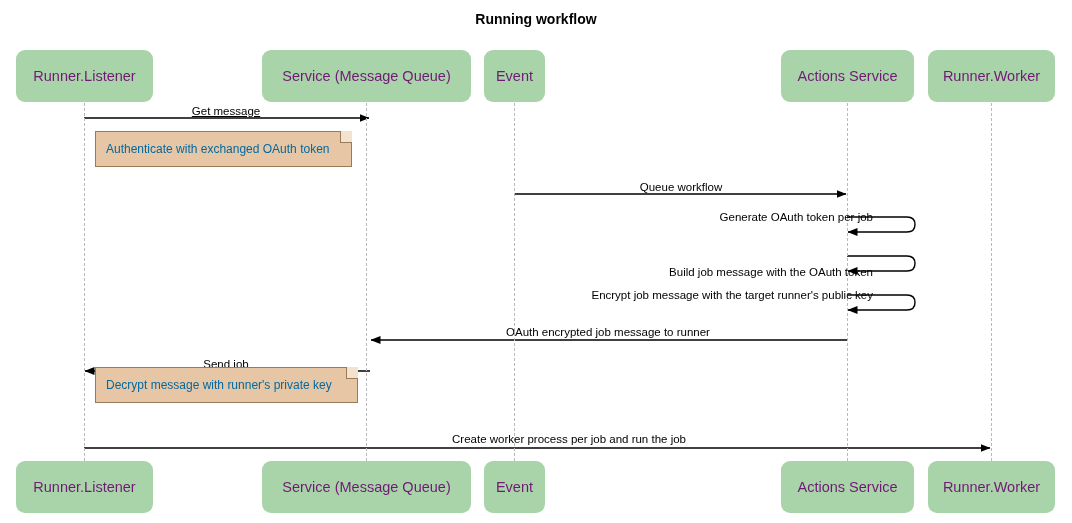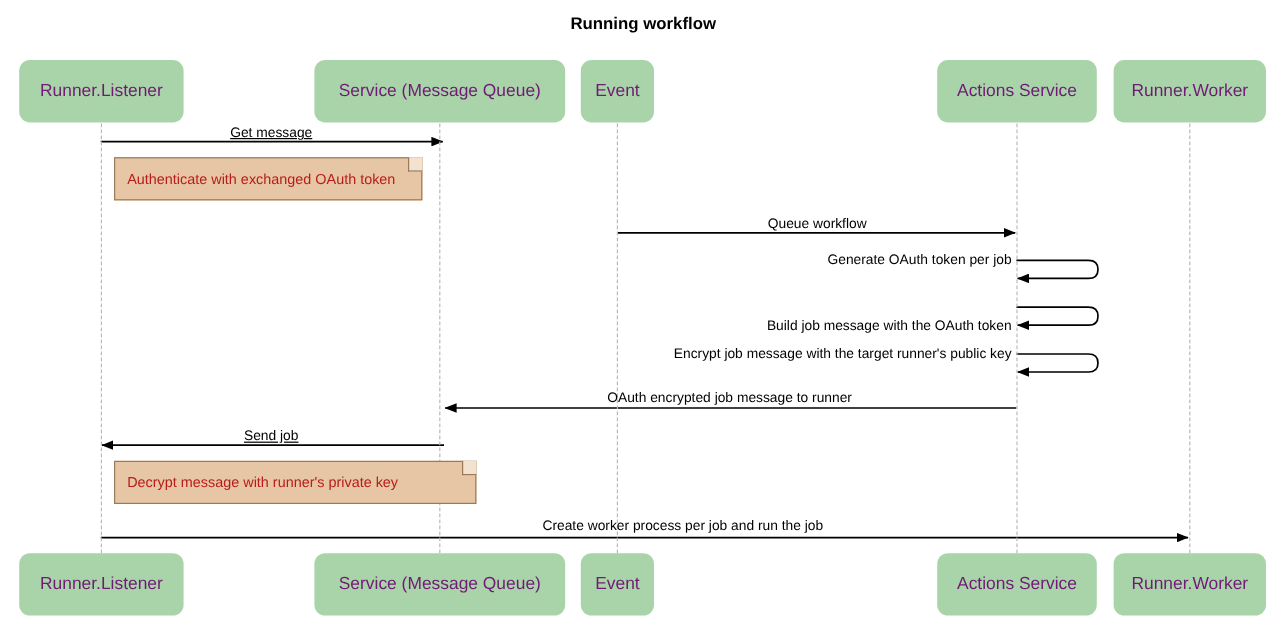--- a/index.html
+++ b/index.html
@@ -20,25 +20,25 @@
     font-size:14.5px;color:#701a75;height:52px;
     white-space:nowrap;
   }
   .lifeline{
     position:absolute;width:0;border-left:1px dashed #b9b9b9;
   }
   .msg-label{
     position:absolute;font-size:11.5px;color:#000;white-space:nowrap;
   }
   .msg-label.center{transform:translateX(-50%);}
-  .msg-label.right{transform:translateX(-100%);}
+  .msg-label.right{transform:translateX(-100%);margin-left:30px;}
   .note{
     position:absolute;box-sizing:border-box;
     background:#e6c6a4;border:1px solid #9a7b57;
-    font-size:12px;color:#b91c1c;
+    font-size:12px;color:#0369a1;
     display:flex;align-items:center;
     padding-left:10px;white-space:nowrap;
     height:36px;
   }
   .note .fold{
     position:absolute;right:-1px;top:-1px;width:11px;height:11px;
     background:#f2e2cf;border-left:1px solid #9a7b57;border-bottom:1px solid #9a7b57;
   }
   svg.arrows{position:absolute;left:0;top:0;width:1072px;height:523px;overflow:visible;}
 </style>
@@ -117,19 +117,19 @@
       <div class="msg-label right" style="left: 843px; top: 289px;">Encrypt job message with the target runner's public key</div>
       <div class="msg-label center" style="left: 608px; top: 326px;">OAuth encrypted job message to runner</div>
       <div class="msg-label center" style="left: 226px; top: 358px; text-decoration: underline;">Send job</div>
       <div class="msg-label center" style="left: 522px; top: 433px; margin-left: 47px;">Create worker process per job and run the job</div>
     </div>
   <div id="note-layer">
       <div class="note" style="left: 95px; top: 131px; width: 257px;">
         <span>Authenticate with exchanged OAuth token</span>
         <span class="fold"></span>
       </div>
-      <div class="note" style="left: 95px; top: 384px; width: 302px;">
+      <div class="note" style="left: 95px; top: 367px; width: 263px;">
         <span>Decrypt message with runner's private key</span>
         <span class="fold"></span>
       </div>
     </div>
 
 </div>
 
 </body></html>

